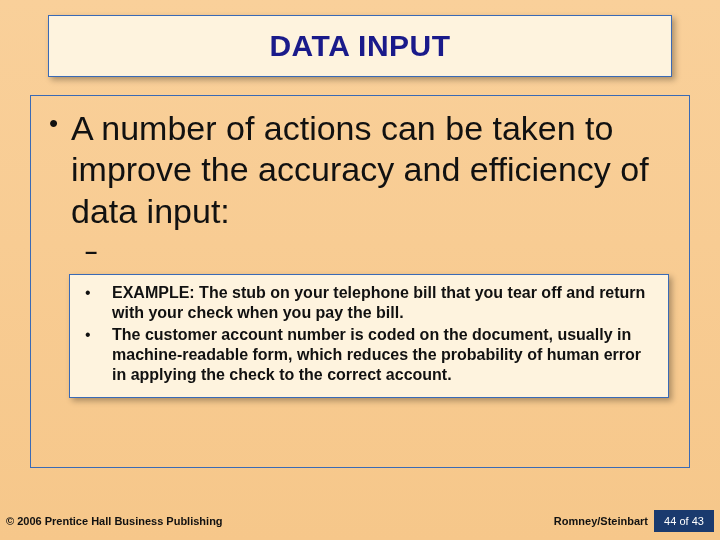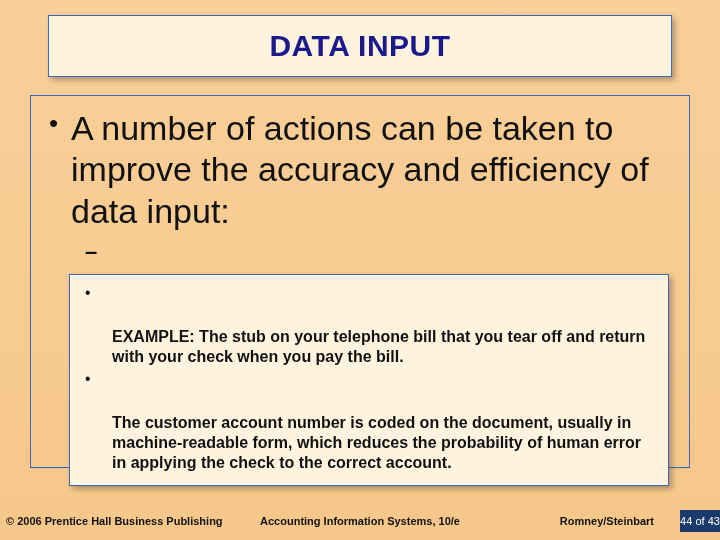--- a/index.html
+++ b/index.html
@@ -99,27 +99,26 @@
     flex-shrink: 0;
     line-height: 1.25;
     text-align: left;
     padding-left: 3px;
   }
   .lvl3 .txt {
     font-size: 16px;
     color: #111;
     line-height: 1.25;
     font-weight: bold;
-    margin-top: 44px;
   }
   .footer {
     position: absolute;
     bottom: 8px;
     left: 0;
-    right: 0;
+    right: 6px;
     height: 22px;
     display: flex;
     align-items: center;
     font-size: 11px;
   }
   .footer-left {
     position: absolute;
     left: 6px;
     color: #111;
     font-weight: bold;
@@ -135,21 +134,21 @@
     position: absolute;
     right: 66px;
     color: #111;
     font-weight: bold;
     margin-left: 7px;
   }
   .pagenum-box {
     position: absolute;
     right: 0;
     bottom: 0;
-    width: 40px;
+    width: 60px;
     height: 22px;
     background: #1a3a6e;
     color: #fff;
     font-size: 11px;
     display: flex;
     align-items: center;
     justify-content: center;
   }
 </style>
 </head>
@@ -176,18 +175,17 @@
       </div>
       <div class="lvl3">
         <span class="bullet">•</span>
         <span class="txt">The customer account number is coded on the document, usually in machine-readable form, which reduces the probability of human error in applying the check to the correct account.</span>
       </div>
     </div>
   </div>
 
   <div class="footer">
     <span class="footer-left">© 2006 Prentice Hall Business Publishing</span>
-    <span class="footer-center">Accounting Information Systems, 10/e</span>
     <span class="footer-right">Romney/Steinbart</span>
     <span class="pagenum-box">44 of 43</span>
   </div>
 
 </div>
 
 </body></html>

